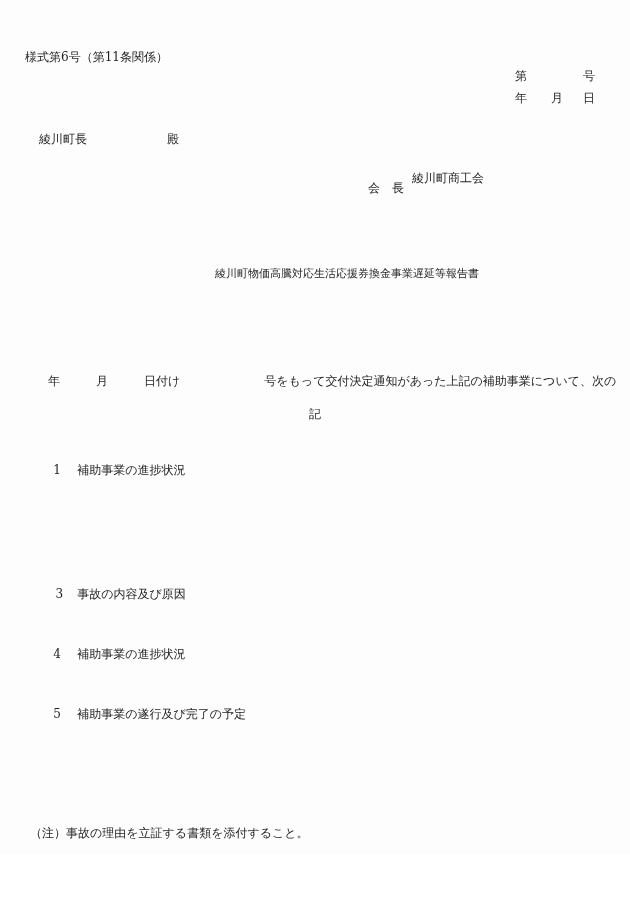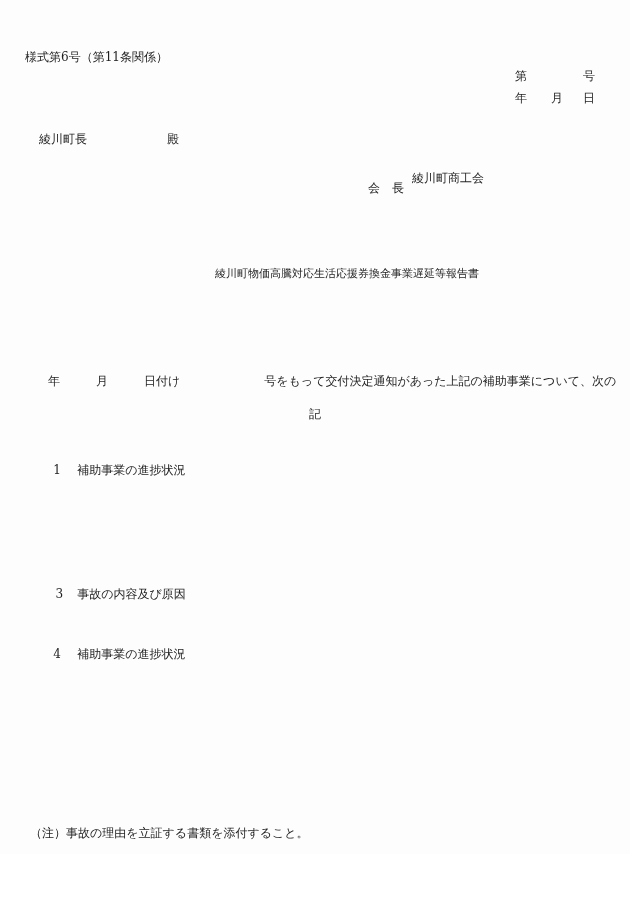--- a/index.html
+++ b/index.html
@@ -101,16 +101,19 @@
 
 
   <div class="abs item item-3">
     <span class="item-number">3</span><span class="item-label">事故の内容及び原因</span>
   </div>
 
   <div class="abs item item-4">
     <span class="item-number">4</span><span class="item-label">補助事業の進捗状況</span>
   </div>
 
+  <div class="abs item item-5">
+    <span class="item-number">5</span><span class="item-label">補助事業の遂行及び完了の予定</span>
+  </div>
 
   <div class="abs note">（注）事故の理由を立証する書類を添付すること。</div>
 
 </div>
 
 </body></html>

